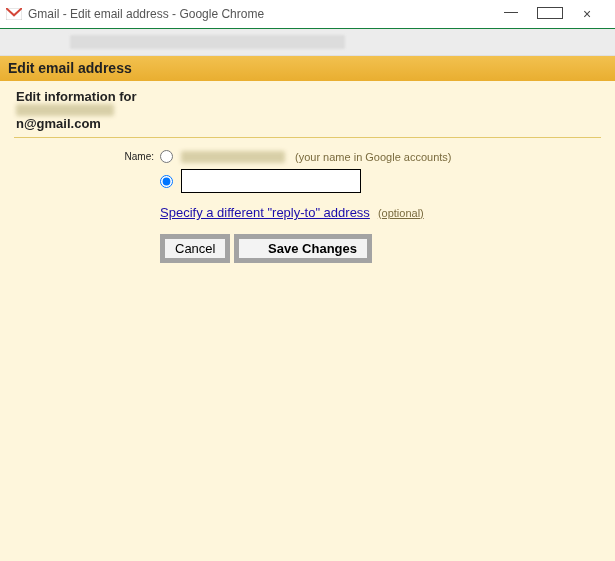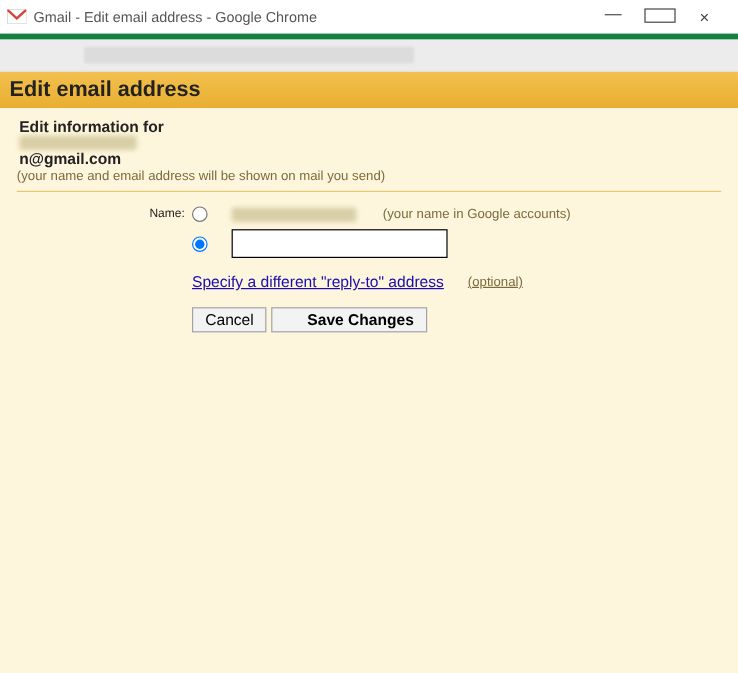--- a/index.html
+++ b/index.html
@@ -11,21 +11,21 @@
     font-size: 13px;
     color: #222;
     background: #fff;
     overflow: hidden;
   }
 
   
   .titlebar {
     height: 28px;
     background: #ffffff;
-    border-bottom: 5px solid #15803d;
+    border-bottom: 1px solid #15803d;
     display: flex;
     align-items: center;
     padding: 0 6px 0 6px;
     user-select: none;
     font-size: 12px;
     color: #555;
   }
   .titlebar .gmail-icon {
     width: 16px;
     height: 12px;
@@ -53,21 +53,21 @@
     background: #dcdcdc;
     filter: blur(1px);
     border-radius: 2px;
   }
 
   
   .hdr-band {
     background: linear-gradient(#f2c14f, #e9ae30);
     padding: 4px 8px 5px 8px;
     font-weight: bold;
-    font-size: 18px;
+    font-size: 14px;
   }
 
   
   .page-body {
     background: #fef6dc;
     height: calc(561px - 28px - 26px - 26px);
     padding: 8px 14px 10px 14px;
     box-sizing: border-box;
   }
 
@@ -93,41 +93,41 @@
   }
   hr.sep {
     border: none;
     border-top: 1px solid #e3c96d;
     margin: 6px 0 12px 0;
   }
 
   
   .form-row { display: flex; margin-bottom: 6px; align-items: center; }
   .form-label { width: 140px; text-align: right; margin-right: 6px; font-size: 10px; }
-  .form-field { display: flex; align-items: center; gap: 16px; }
+  .form-field { display: flex; align-items: center; gap: 4px; }
   .form-field input[type=radio] { margin: 0 4px 0 0; }
   .blur-name { width: 104px; height: 12px; background:#d8cfa7; filter:blur(2px); border-radius:2px; display:inline-block; }
   .hint { font-size: 11px; color: #7a6b3e; margin-left: 6px; }
   .text-input {
     width: 170px;
     height: 18px;
     border: 1.5px solid #000;
     padding: 2px 4px;
     font-size: 13px;
     background: #fff;
   }
   .email-static .blur { width: 80px; height:12px; background:#d8cfa7; filter:blur(2px); border-radius:2px; display:inline-block; position:relative; top:2px; }
   .link { color:#1a0dab; text-decoration: underline; cursor: pointer; }
   .optional { font-size:11px; color:#7a6b3e; margin-left:4px;text-decoration:underline; }
 
   .btn-row { margin-top: 14px; margin-left: 146px; }
   button.btn {
     font-size: 13px;
     padding: 2px 10px;
-    border: 1px solid #a3a3a3;
+    border: 5px solid #a3a3a3;
     background: #f3f3f3;
     cursor: pointer;
   }
   button.btn.primary { font-weight: bold; padding-left: 29px; }
 </style>
 </head>
 <body>
 
 <div class="titlebar">
   <span class="gmail-icon">
@@ -150,21 +150,20 @@
   <span>Edit email address</span>
 </div>
 
 <div class="page-body">
 
   <div class="info-line">
     <span>Edit information for </span>
     <span class="blur"></span>
     <span>n@gmail.com</span>
   </div>
-  <div class="sub-line">(your name and email address will be shown on mail you send)</div>
 
   <hr class="sep">
 
   <div class="form-row">
     <div class="form-label">Name:</div>
     <div class="form-field">
       <input type="radio" name="name-choice" style="">
       <span class="blur-name"></span>
       <span class="hint">(your name in Google accounts)</span>
     </div>

